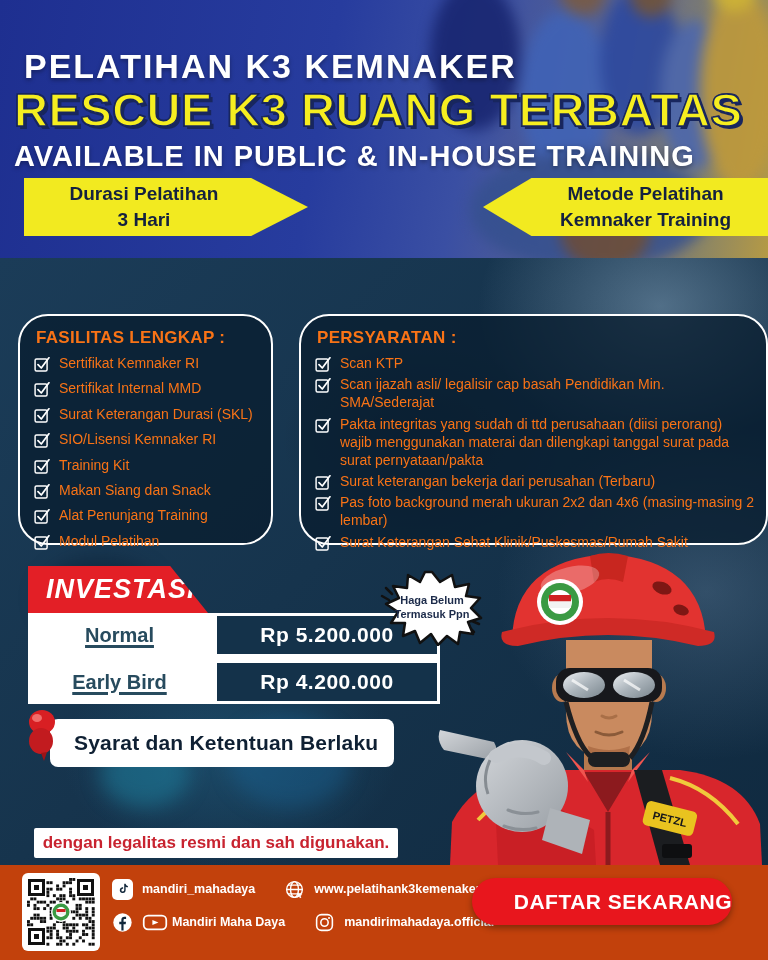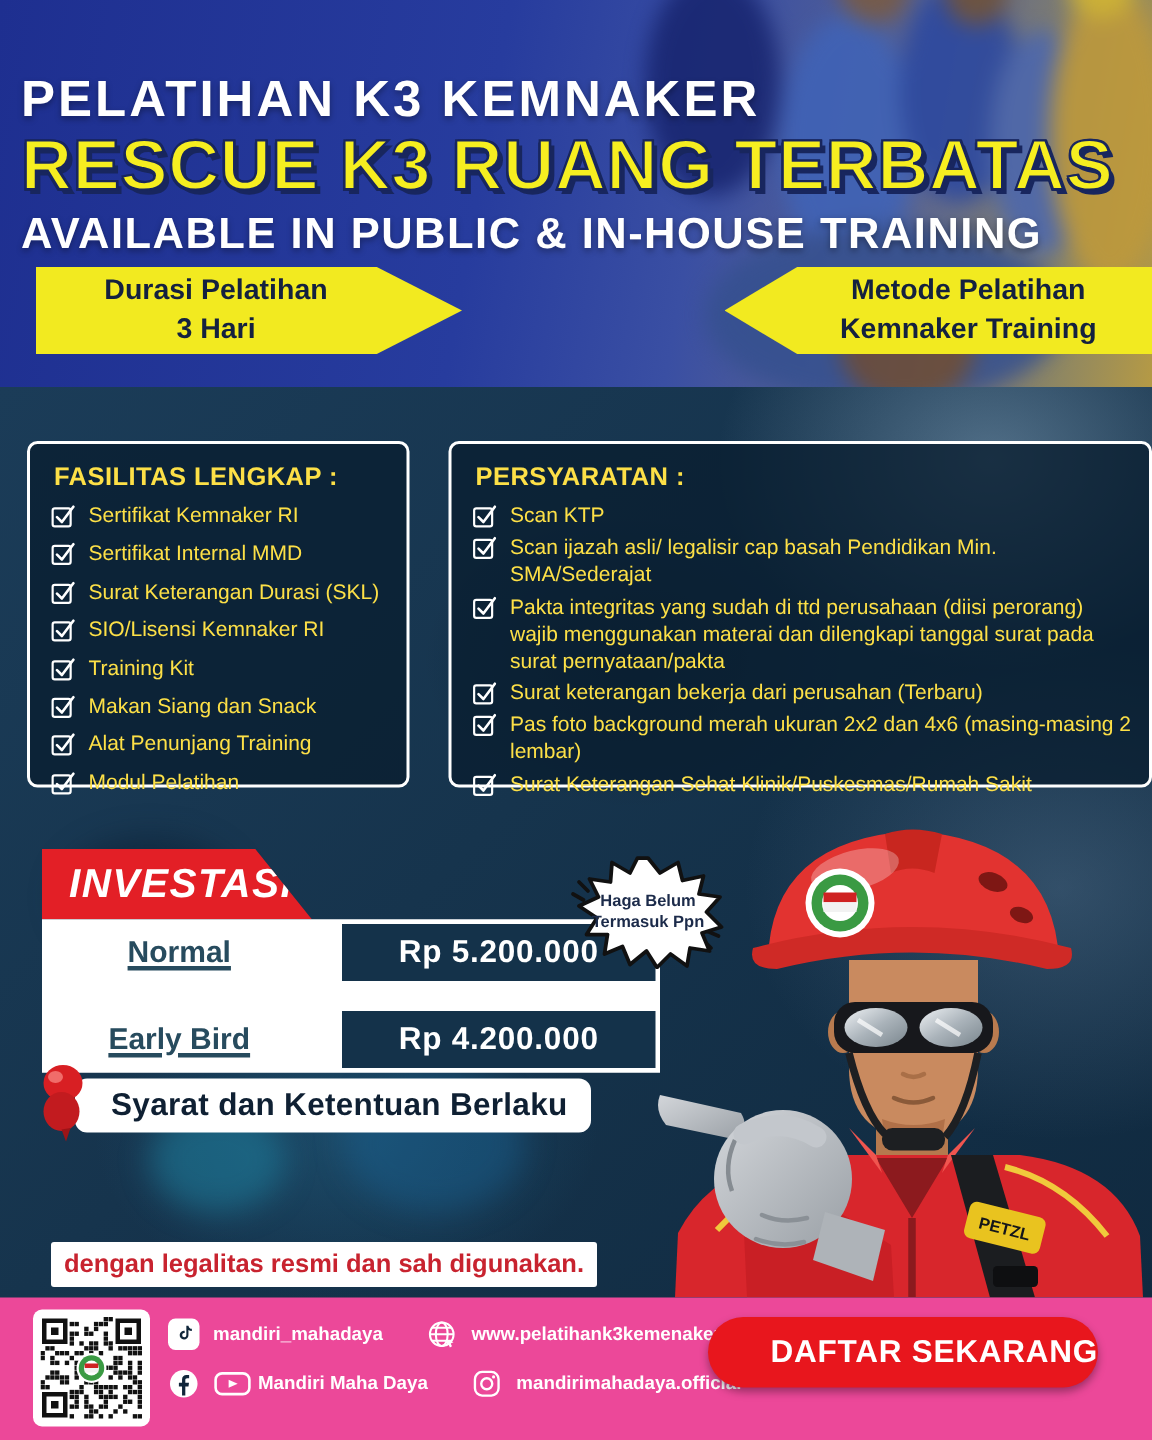--- a/index.html
+++ b/index.html
@@ -7,21 +7,21 @@
     background:#16344d;font-family:"Liberation Sans",sans-serif;}
 
   
   .header{position:absolute;left:0;top:0;width:768px;height:258px;
     background:linear-gradient(100deg,#1e2f90 0%,#273c9e 42%,#3a4fa3 60%,#5c668f 78%,#8d8663 92%,#b59a45 100%);
     border-bottom:2px solid rgba(255,255,255,.45);}
   .header-photo{position:absolute;inset:0;filter:blur(7px);opacity:.85;}
   .header-photo i{position:absolute;border-radius:50%;}
   .title-block{position:absolute;left:14px;top:48px;z-index:3;}
   .t1{color:#fff;font-size:34px;font-weight:700;letter-spacing:2px;line-height:1.1;
-    text-shadow:0 2px 4px rgba(0,0,0,.35);}
+    text-shadow:0 2px 4px rgba(0,0,0,.35);margin-left:10px;}
   .t2{color:#f6ee20;font-size:47px;font-weight:800;letter-spacing:.5px;line-height:1.08;
     -webkit-text-stroke:1.5px #18265e;
     text-shadow:3px 3px 0 #18265e,-1px 1px 0 #18265e,1px -1px 0 #18265e;}
   .t3{color:#fff;font-size:29px;font-weight:700;letter-spacing:1px;line-height:1.15;margin-top:4px;
     text-shadow:0 2px 4px rgba(0,0,0,.35);}
   .banner{position:absolute;top:178px;height:58px;background:#f2ea20;z-index:3;
     color:#14213f;font-weight:800;font-size:19px;line-height:1.35;
     display:flex;flex-direction:column;justify-content:center;text-align:center;
     filter:drop-shadow(0 3px 3px rgba(0,0,0,.35));margin-left:24px;}
   .banner-left{left:0;width:240px;clip-path:polygon(0 0,80% 0,100% 50%,80% 100%,0 100%);padding-right:44px;}
@@ -31,61 +31,61 @@
   .content-bg{position:absolute;left:0;top:258px;width:768px;height:607px;
     background:
       radial-gradient(260px 200px at 86% 8%,rgba(130,160,185,.55),rgba(130,160,185,0) 70%),
       radial-gradient(300px 240px at 92% 55%,rgba(110,140,170,.35),rgba(110,140,170,0) 70%),
       radial-gradient(240px 160px at 30% 82%,rgba(40,120,160,.35),rgba(40,120,160,0) 70%),
       radial-gradient(200px 140px at 55% 30%,rgba(8,24,40,.5),rgba(8,24,40,0) 70%),
       linear-gradient(135deg,#1b3c58 0%,#16344d 45%,#102a40 100%);}
   .content-bg i{position:absolute;border-radius:50%;filter:blur(10px);}
 
   
-  .box{position:absolute;top:294px;background:rgba(9,30,47,.78);border:2.5px solid #fff;
-    border-radius:7px;color:#fde047;box-sizing:border-box;z-index:4;}
+  .box{position:absolute;top:314px;background:rgba(9,30,47,.78);border:2.5px solid #fff;
+    border-radius:30px;color:#f97316;box-sizing:border-box;z-index:4;}
   .box-fasilitas{left:18px;width:255px;height:231px;padding:10px 10px 8px 14px;}
   .box-persyaratan{left:283px;width:469px;height:231px;padding:10px 12px 8px 14px;margin-left:16px;}
   .box-title{font-weight:800;font-size:17px;letter-spacing:.3px;margin:2px 0 7px 2px;}
   .box ul{list-style:none;margin:0;padding:0;display:flex;flex-direction:column;}
   .box-fasilitas ul{gap:7.5px;}
   .box-persyaratan ul{gap:3.5px;}
   .box li{display:flex;gap:9px;align-items:flex-start;font-size:14px;line-height:1.28;}
   .chk{flex:0 0 16px;margin-top:1px;}
 
   
   .inv-banner{position:absolute;left:28px;top:566px;width:180px;height:47px;background:#e31f26;
     clip-path:polygon(0 0,79% 0,100% 100%,0 100%);display:flex;align-items:center;
     padding-left:18px;box-sizing:border-box;z-index:4;}
   .inv-banner span{color:#fff;font-size:27px;font-weight:800;font-style:italic;letter-spacing:1px;}
   .price-table{position:absolute;left:28px;top:613px;width:412px;z-index:4;
-    display:grid;grid-template-columns:177px 1fr;grid-auto-rows:38px;gap:20px;
+    display:grid;grid-template-columns:177px 1fr;grid-auto-rows:38px;gap:9px;
     background:#fff;border:3px solid #fff;box-sizing:border-box;}
   .cell{display:flex;align-items:center;justify-content:center;font-weight:800;}
   .cell-label{background:#fff;color:#274b5e;font-size:20px;text-decoration:underline;
     text-decoration-thickness:2.5px;text-underline-offset:3px;}
   .cell-price{background:#14324a;color:#fff;font-size:21px;letter-spacing:.5px;}
 
   .burst{position:absolute;left:378px;top:570px;width:108px;height:76px;z-index:5;}
 
   .terms-pin{position:absolute;left:20px;top:708px;width:44px;height:54px;z-index:6;}
-  .terms-pill{position:absolute;left:50px;top:719px;height:36px;background:#fff;border-radius:8px;
+  .terms-pill{position:absolute;left:50px;top:719px;height:48px;background:#fff;border-radius:8px;
     display:flex;align-items:center;padding:0 16px 0 24px;z-index:5;
     color:#0f2033;font-weight:800;font-size:21px;letter-spacing:.2px;}
 
   
   .cert{position:absolute;left:8px;top:804px;width:416px;text-align:center;z-index:5;line-height:1.5;}
   .cert span{display:inline-block;background:#fff;color:#c8232f;font-weight:800;font-size:17px;
     padding:2px 9px;border-radius:2px;}
 
   
   .man{position:absolute;left:438px;top:520px;width:330px;height:345px;z-index:4;}
 
   
-  .footer{position:absolute;left:0;top:865px;width:768px;height:95px;background:#ec4899;z-index:8;}
+  .footer{position:absolute;left:0;top:865px;width:768px;height:95px;background:#c2410c;z-index:8;}
   .qr{position:absolute;left:22px;top:8px;width:78px;height:78px;background:#fff;border-radius:6px;
     display:flex;align-items:center;justify-content:center;}
   .socials{position:absolute;left:112px;top:12px;display:flex;flex-direction:column;gap:9px;
     color:#fff;font-size:12.5px;font-weight:700;}
   .srow{display:flex;align-items:center;gap:9px;height:24px;}
   .sgap{margin-left:20px;}
   .icon20{width:21px;height:21px;flex:0 0 21px;}
   .tiktok-bg{width:21px;height:21px;background:#fff;border-radius:5px;display:flex;
     align-items:center;justify-content:center;}
   .cta{position:absolute;left:472px;top:13px;width:260px;height:47px;background:#e8161d;

